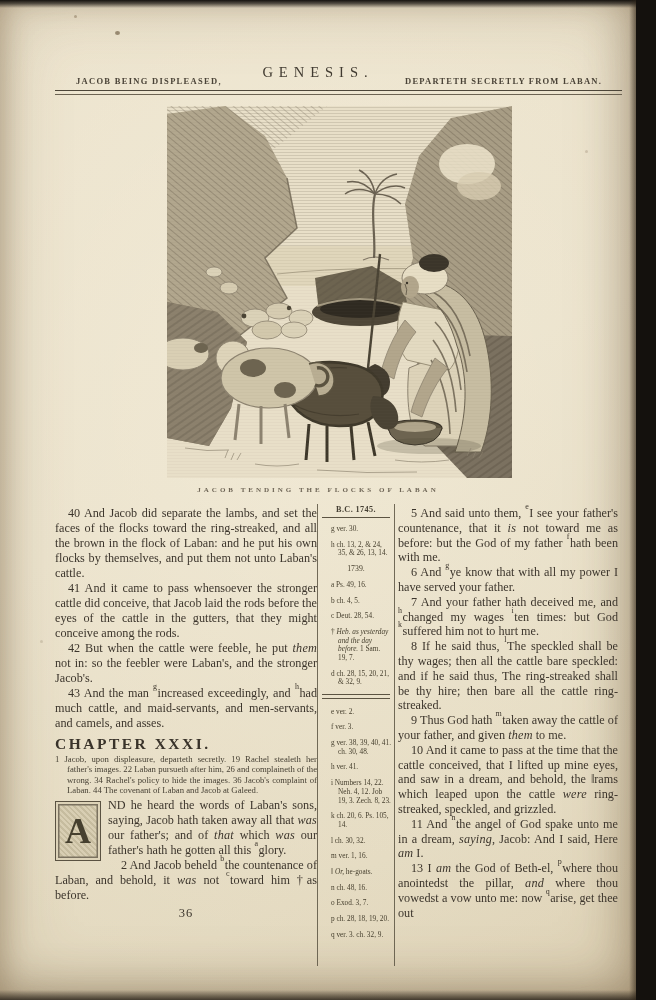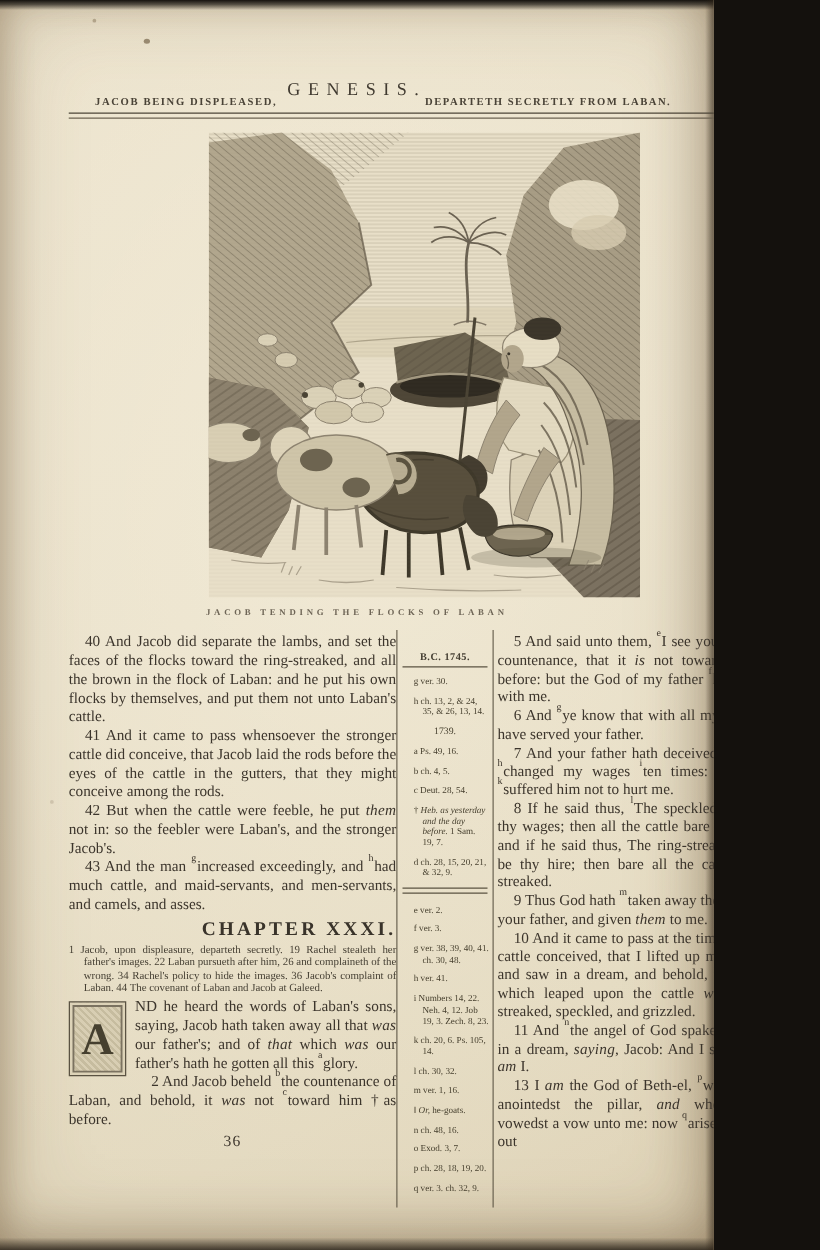--- a/index.html
+++ b/index.html
@@ -1,16 +1,16 @@
 <!DOCTYPE html>
 <html><head>
 <meta charset="utf-8">
 <style>
   html,body{margin:0;padding:0;background:#14110d;}
-  .page{position:relative;width:571px;height:1000px;overflow:hidden;
+  .page{position:relative;width:636px;height:1000px;overflow:hidden;
     font-family:"Liberation Serif","DejaVu Serif",serif;color:#3c352c;
     background:
       radial-gradient(120% 90% at 50% 40%, rgba(255,250,235,.35), rgba(0,0,0,0) 70%),
       linear-gradient(155deg,#ece3cd 0%,#e9e0c9 45%,#e3d9bf 80%,#ded2b6 100%);
     box-shadow:inset 0 0 70px rgba(115,90,55,.28), inset -10px -14px 40px rgba(85,62,35,.30), inset 6px 0 22px rgba(110,85,50,.18);text-decoration:underline;}
   .edge-top{position:absolute;top:0;left:0;right:0;height:8px;background:linear-gradient(to bottom,#15120e 0%,rgba(21,18,14,.65) 45%,rgba(21,18,14,0) 100%);}
   .edge-bottom{position:absolute;bottom:0;left:0;right:0;height:10px;background:linear-gradient(to top,rgba(24,19,13,.85),rgba(24,19,13,0));opacity:.85;}
   .edge-right{position:absolute;top:0;bottom:0;right:0;width:7px;background:linear-gradient(to left,rgba(45,35,22,.55),rgba(45,35,22,0));}
   .speck{position:absolute;border-radius:50%;background:rgba(88,68,40,.55);}
   .sp1{left:115px;top:31px;width:5px;height:4px;}
@@ -29,30 +29,30 @@
   .vrule{position:absolute;top:504px;height:462px;width:1px;background:#5b5342;opacity:.85;}
   .vr1{left:317px;} .vr2{left:394px;}
 
   .col{position:absolute;top:506px;text-align:justify;}
   .col-left{left:55px;width:262px;font-size:12.2px;line-height:15px;}
   .col-right{left:398px;width:220px;font-size:12.2px;line-height:14.8px;}
   .verse{margin:0;text-indent:13px;}
   .verse i{letter-spacing:.2px;}
   sup{font-size:8px;line-height:0;position:relative;top:-3px;margin-right:.5px;}
   small{font-size:9.2px;letter-spacing:.6px;}
-  .chapter-heading{text-align:right;font-size:15.5px;letter-spacing:2.5px;margin:5px 0 3px;color:#39332a;}
+  .chapter-heading{text-align:left;font-size:15.5px;letter-spacing:2.5px;margin:5px 0 3px;color:#39332a;}
   .chapter-summary{font-size:8.7px;line-height:10.3px;margin:0 0 3px;padding-left:12px;text-indent:-12px;text-align:justify;color:#453f33;}
   .opening{text-indent:0;}
   .drop-cap{float:left;width:44px;height:58px;margin:3px 7px 0 0;border:1.4px solid #5a5242;box-shadow:inset 0 0 0 2px #ddd3b8,inset 0 0 0 3.5px #7b7260;
     background:repeating-linear-gradient(45deg,#d8ceb3 0 2px,#c6bc9f 2px 4px);
     display:flex;align-items:center;justify-content:center;font-size:36px;font-weight:700;color:#46402f;}
   .page-num{text-align:center;font-size:12.5px;margin-top:3px;letter-spacing:1px;}
 
   .col-refs{position:absolute;left:321px;top:505px;width:70px;height:462px;overflow:hidden;text-align:left;}
-  .bc-date{text-align:center;font-size:8.2px;font-weight:600;letter-spacing:.4px;color:#453f33;margin:16px 0 3px;}
+  .bc-date{text-align:center;font-size:8.2px;font-weight:600;letter-spacing:.4px;color:#453f33;margin:0 0 3px;}
   .refs-rule{border-top:1px solid #5b5342;margin:0 1px 7px;}
   .refs-double{border-top:1px solid #5b5342;border-bottom:1px solid #5b5342;height:2.5px;margin:2px 1px 9px;}
   .ref{font-size:7.3px;line-height:8.7px;margin-bottom:7px;padding-left:17px;text-indent:-7px;color:#47412f;color:#47402f;}
   .ref.center{text-align:center;padding-left:0;text-indent:0;font-size:7.8px;}
 </style>
 </head>
 <body>
 
 <div class="page">
   <div class="edge-top"></div>

